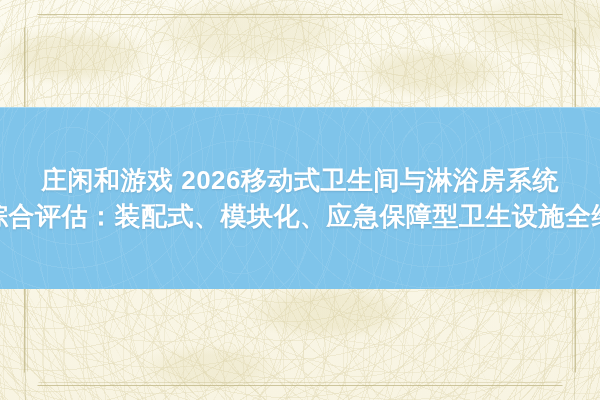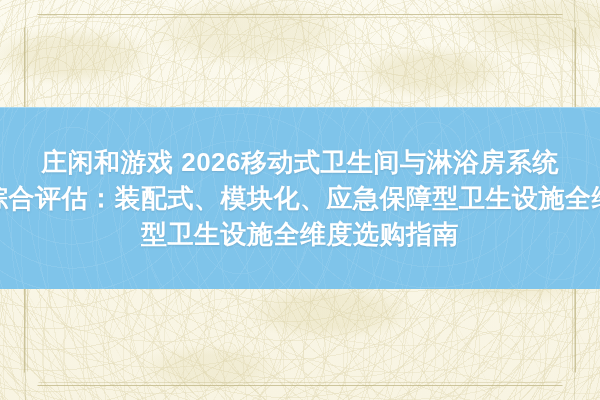--- a/index.html
+++ b/index.html
@@ -176,17 +176,16 @@
 
   <div class="frame"></div>
   <div class="frame-inner"></div>
 
   <div class="title-band">
     <div class="band-top-edge"></div>
 
     <div class="headline">
       <span class="line">庄闲和游戏 2026移动式卫生间与淋浴房系统</span>
       <span class="line overflow">综合评估：装配式、模块化、应急保障型卫生设施全维</span>
-      <span class="line">型卫生设施全维度选购指南</span>
     </div>
   </div>
 
 </div>
 
 </body></html>

